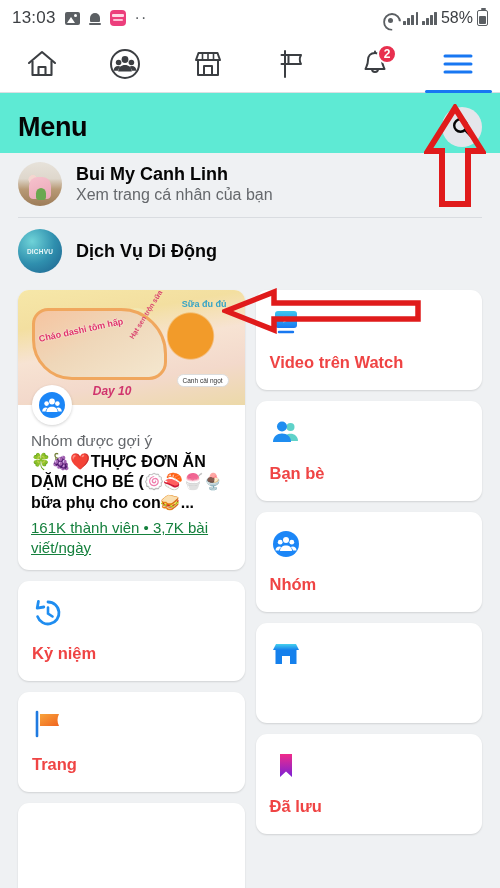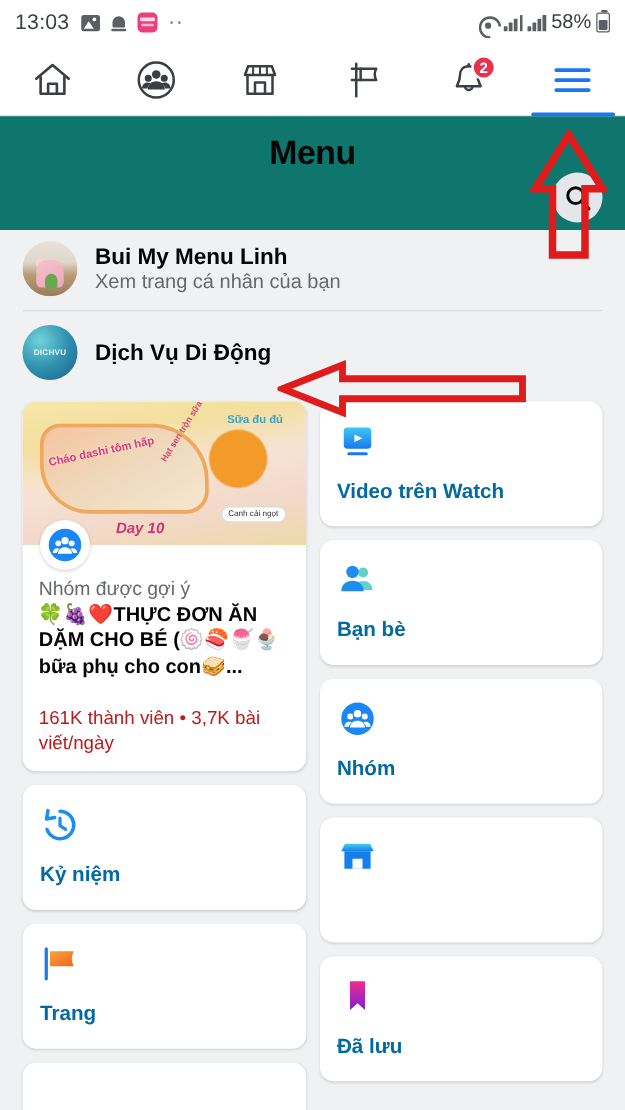--- a/index.html
+++ b/index.html
@@ -61,22 +61,22 @@
 
   .nbadge{
     position:absolute; top:8px; left:52%; min-width:20px; height:20px;
     background:#e8304f; color:#fff; border-radius:10px;
     font-size:12px; font-weight:bold; display:flex; align-items:center; justify-content:center;
     padding:0 5px; border:2px solid #fff;
   }
 
   
   .menu-head{
-    background:#0f766e; padding: 14px 18px 6px 18px;
-    display:flex; align-items:center;flex-direction:column;
+    background:#5eead4; padding: 14px 18px 6px 18px;
+    display:flex; align-items:center;
   }
   .menu-title{ font-size:27px; font-weight:bold; color:#050505; letter-spacing:-.3px; }
   .search-btn{
     margin-left:auto; width:40px; height:40px; border-radius:50%;
     background:#e4e6eb; display:flex; align-items:center; justify-content:center;
   }
 
   
   .rows{ background:#eff1f3; }
   .row{
@@ -121,21 +121,21 @@
     display:flex; gap:11px; padding: 8px 18px 0 18px;
   }
   .col{ flex:1; display:flex; flex-direction:column; gap:11px; min-width:0; }
   .card{
     background:#fff; border-radius:11px;
     box-shadow:0 1px 2px rgba(0,0,0,.13);
     overflow:hidden;
   }
   .card.tile{ padding:15px 14px 18px 14px; min-height:100px; }
   .tile-icon{ height:34px; margin-bottom:14px; display:flex; align-items:center; }
-  .tile-label{ font-size:16.5px; color:#0369a1; font-weight:bold; }
+  .tile-label{ font-size:16.5px; color:#ef4444; font-weight:bold; }
 
   
   .gcard-img{
     height:115px; position:relative;
     background:
       radial-gradient(circle at 20% 62%, #8fd36a 0 6%, transparent 7%),
       radial-gradient(circle at 52% 30%, #f2e7b0 0 11%, transparent 12%),
       radial-gradient(circle at 51% 62%, #2f9e44 0 10%, transparent 11%),
       radial-gradient(circle at 76% 40%, #f29b2a 0 12%, transparent 13%),
       linear-gradient(170deg,#f6e7a8 0%,#f3dfa0 26%,#f7e3d3 48%,#f3d9cb 72%,#ecd9a8 100%);
@@ -164,21 +164,21 @@
     font-size:6.5px; color:#333; padding:2px 5px; border:1px solid #ddd;
   }
   .gcard-badge{
     position:absolute; left:14px; bottom:-20px; width:40px; height:40px; border-radius:50%;
     background:#fff; display:flex; align-items:center; justify-content:center;
     box-shadow:0 1px 3px rgba(0,0,0,.18); z-index:2;
   }
   .gcard-body{ padding: 27px 13px 13px 13px; border-radius: 10px; }
   .g-sug{ font-size:15.5px; color:#65686c; margin-bottom:2px; }
   .g-name{ font-size:16px; font-weight:bold; color:#050505; line-height:1.28; }
-  .g-meta{ font-size:15px; color:#b91c1c; margin-top:21px; line-height:1.28; }
+  .g-meta{ font-size:15px; color:#15803d; margin-top:5px; line-height:1.28;text-decoration:underline; }
 
   
   .ann{ position:absolute; pointer-events:none; }
   .ann svg{ display:block; }
 </style>
 </head>
 <body>
 
 <div id="app">
 
@@ -267,21 +267,21 @@
         <path d="M15.2 15.2 L21 21" stroke="#050505" stroke-width="2.6" stroke-linecap="round"></path>
       </svg>
     </div>
   </div>
 
   <div class="rows">
 
     <div class="row">
       <div class="avatar photo"></div>
       <div class="row-texts">
-        <div class="row-title">Bui My Menu Linh</div>
+        <div class="row-title">Bui My Canh Linh</div>
         <div class="row-sub">Xem trang cá nhân của bạn</div>
       </div>
     </div>
 
     <div class="row-sep"></div>
 
     <div class="row">
       <div class="avatar dvdd">
         <span>DICHVU</span>
       </div>

